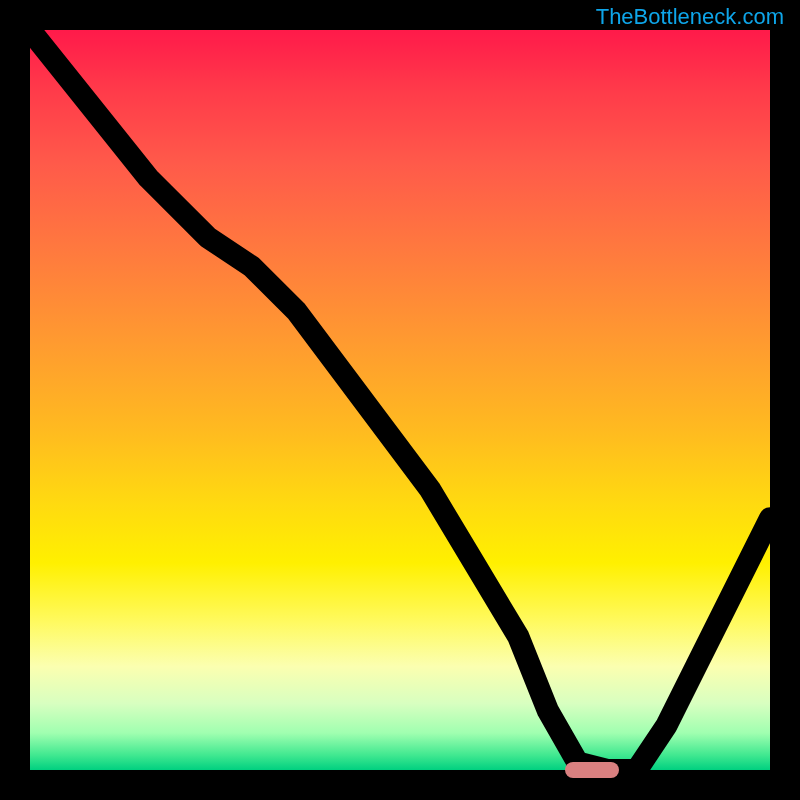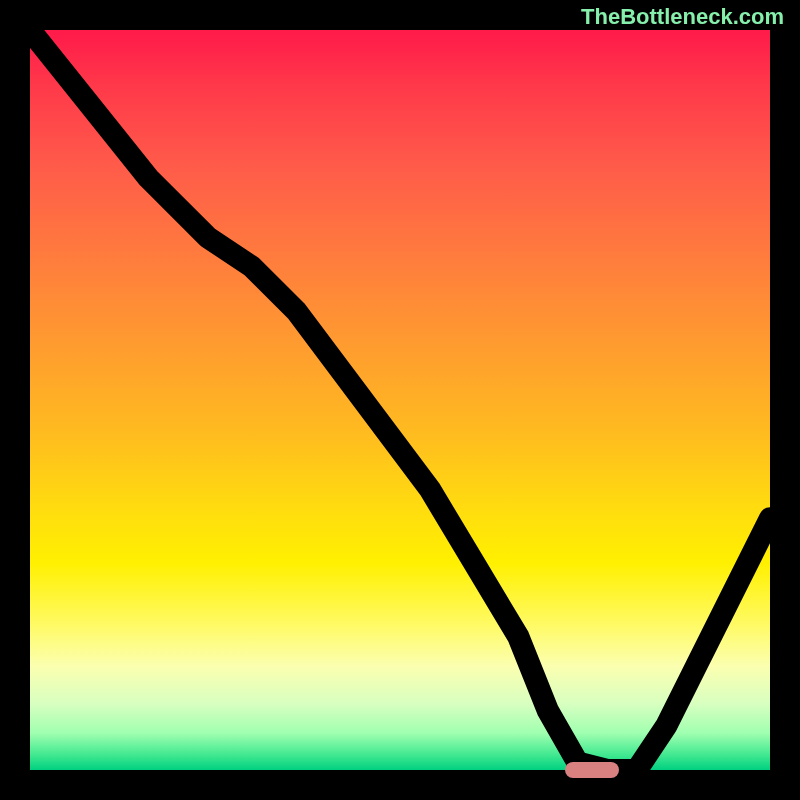--- a/index.html
+++ b/index.html
@@ -8,23 +8,23 @@
     height: 800px;
     background: #000;
     position: relative;
     font-family: Arial, sans-serif;
     overflow: hidden;
   }
   .watermark {
     position: absolute;
     top: 4px;
     right: 16px;
-    color: #86efac;
+    color: #0ea5e9;
     font-size: 22px;
-    font-weight: 700;
+    font-weight: 400;
     z-index: 10;
   }
   .plot-area {
     position: absolute;
     left: 30px;
     top: 30px;
     width: 740px;
     height: 740px;
     background: linear-gradient(to bottom,
       #ff1a4a 0%,

